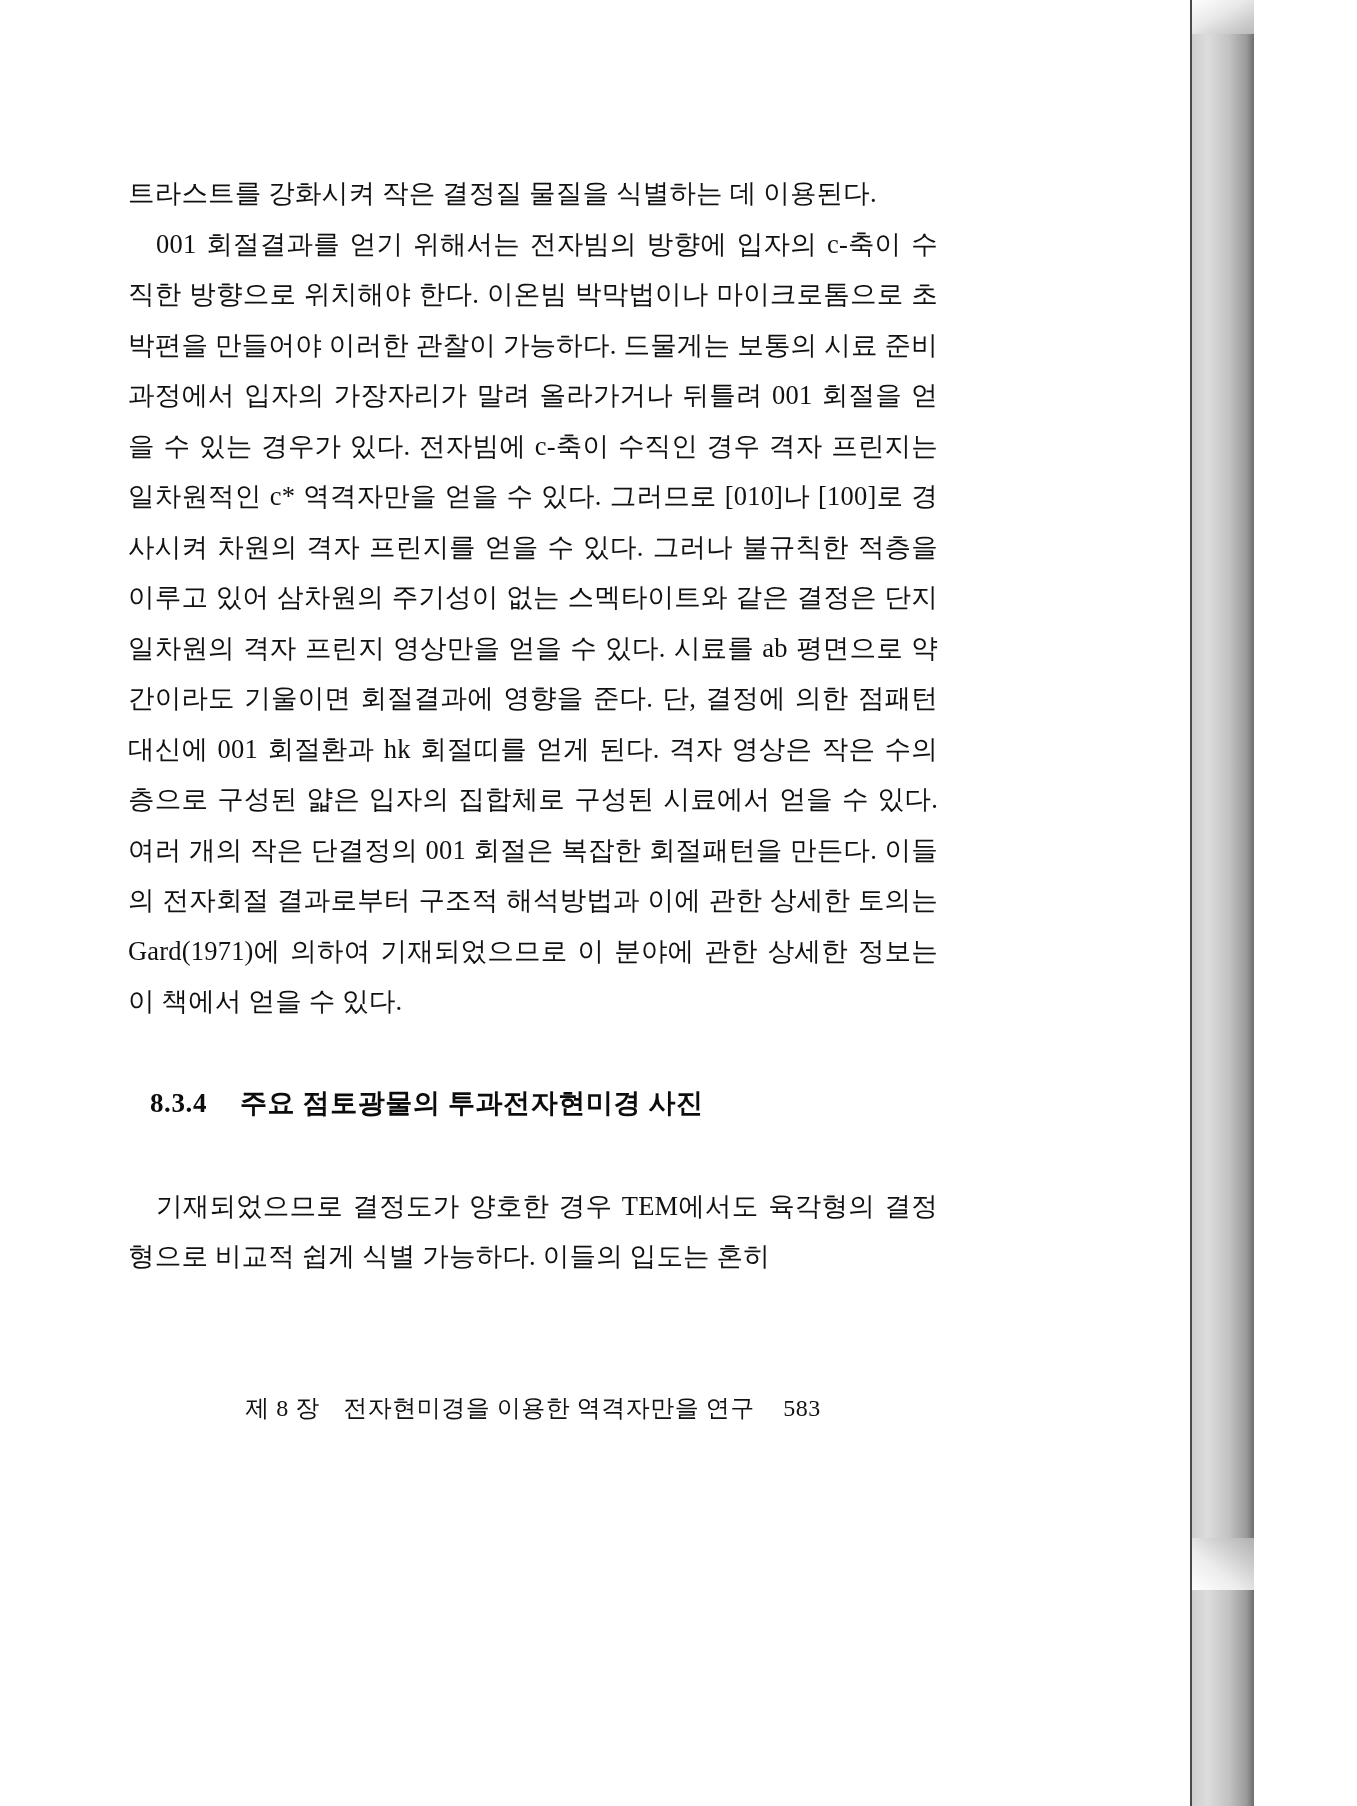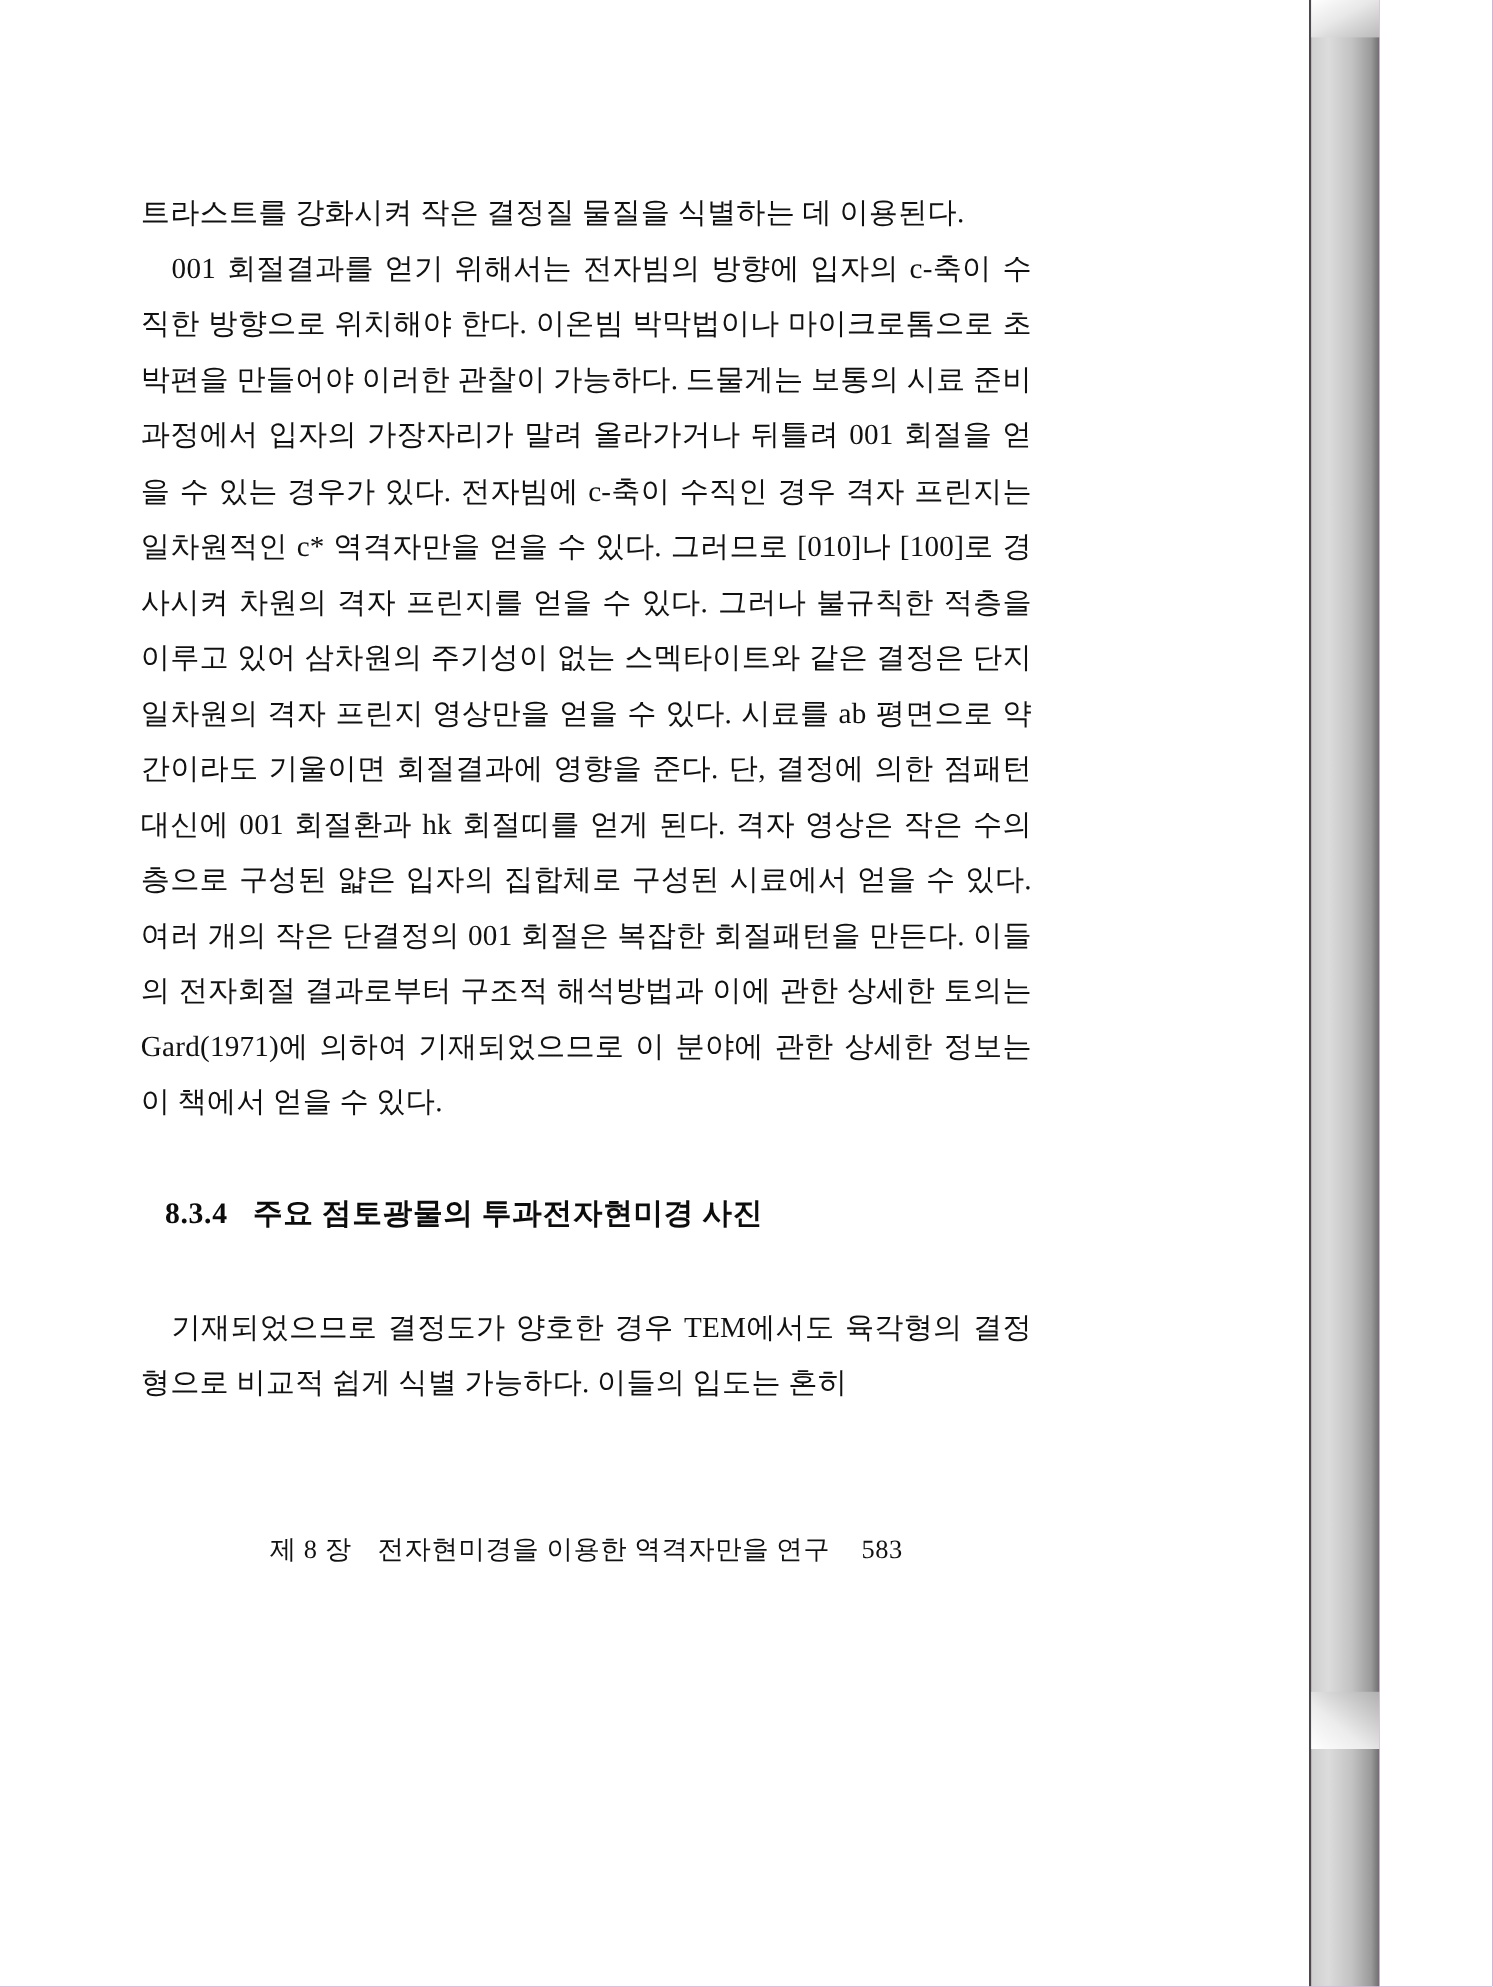--- a/index.html
+++ b/index.html
@@ -9,21 +9,21 @@
   }
   body {
     width: 1357px;
     height: 1806px;
     font-family: "Liberation Serif", serif;
   }
   .page-wrap {
     position: relative;
     width: 1357px;
     height: 1806px;
-    background: #701a75;
+    background: #0c4a6e;
     overflow: hidden;
   }
   
   .sheet {
     position: absolute;
     left: 0;
     top: 0;
     width: 1190px;
     height: 1806px;
     background: #ffffff;
@@ -89,21 +89,21 @@
     font-size: 27px;
     font-weight: bold;
     color: #0c0c0c;
     letter-spacing: 0.6px;
     padding-left: 22px;
   }
   .heading-block {
     margin-top: 58px;
     margin-bottom: 60px;
   }
-  .heading-num { margin-right: 23px; }
+  .heading-num { margin-right: 33px; }
 
   .footer {
     position: absolute;
     left: 128px;
     top: 1392px;
     width: 810px;
     text-align: center;
     font-size: 24px;
     color: #111111;
     letter-spacing: 0.5px;

